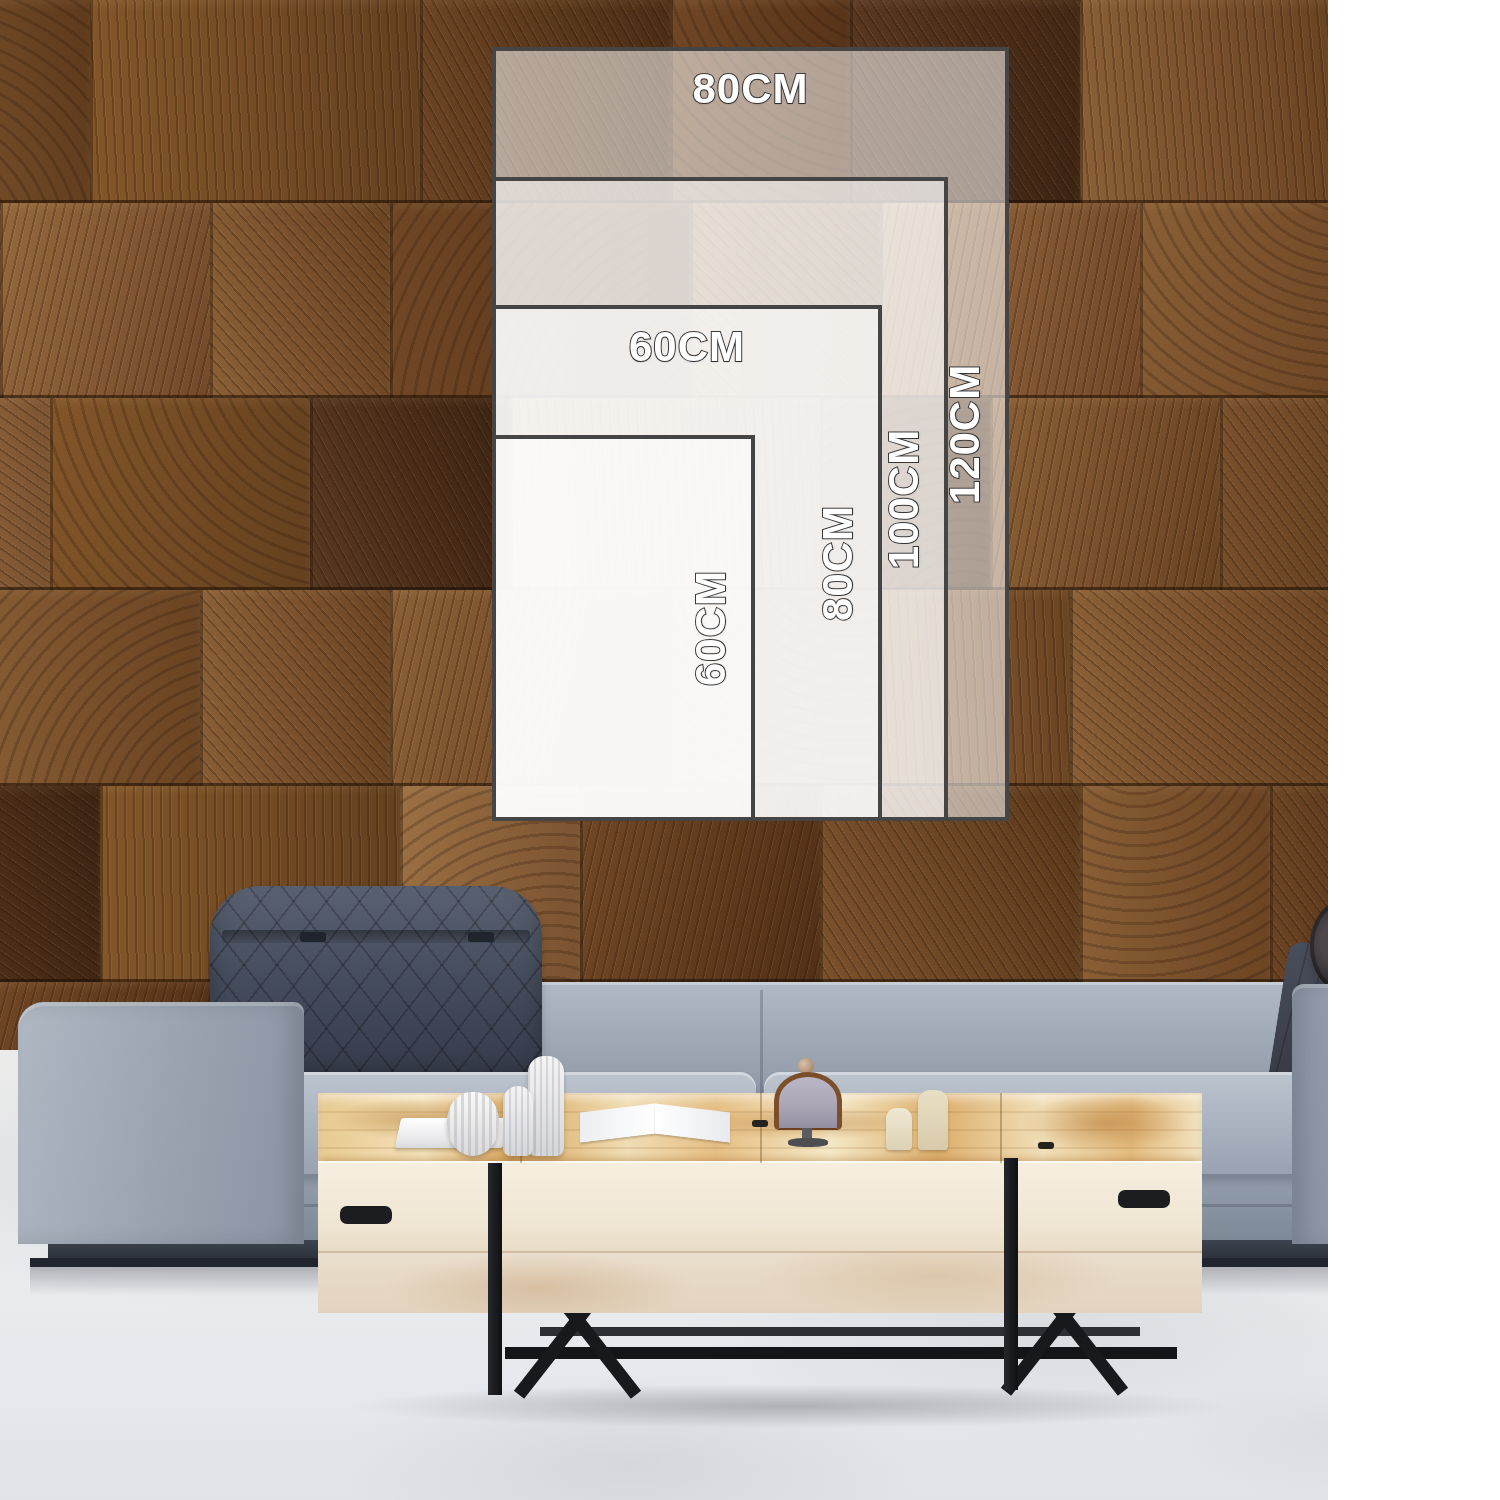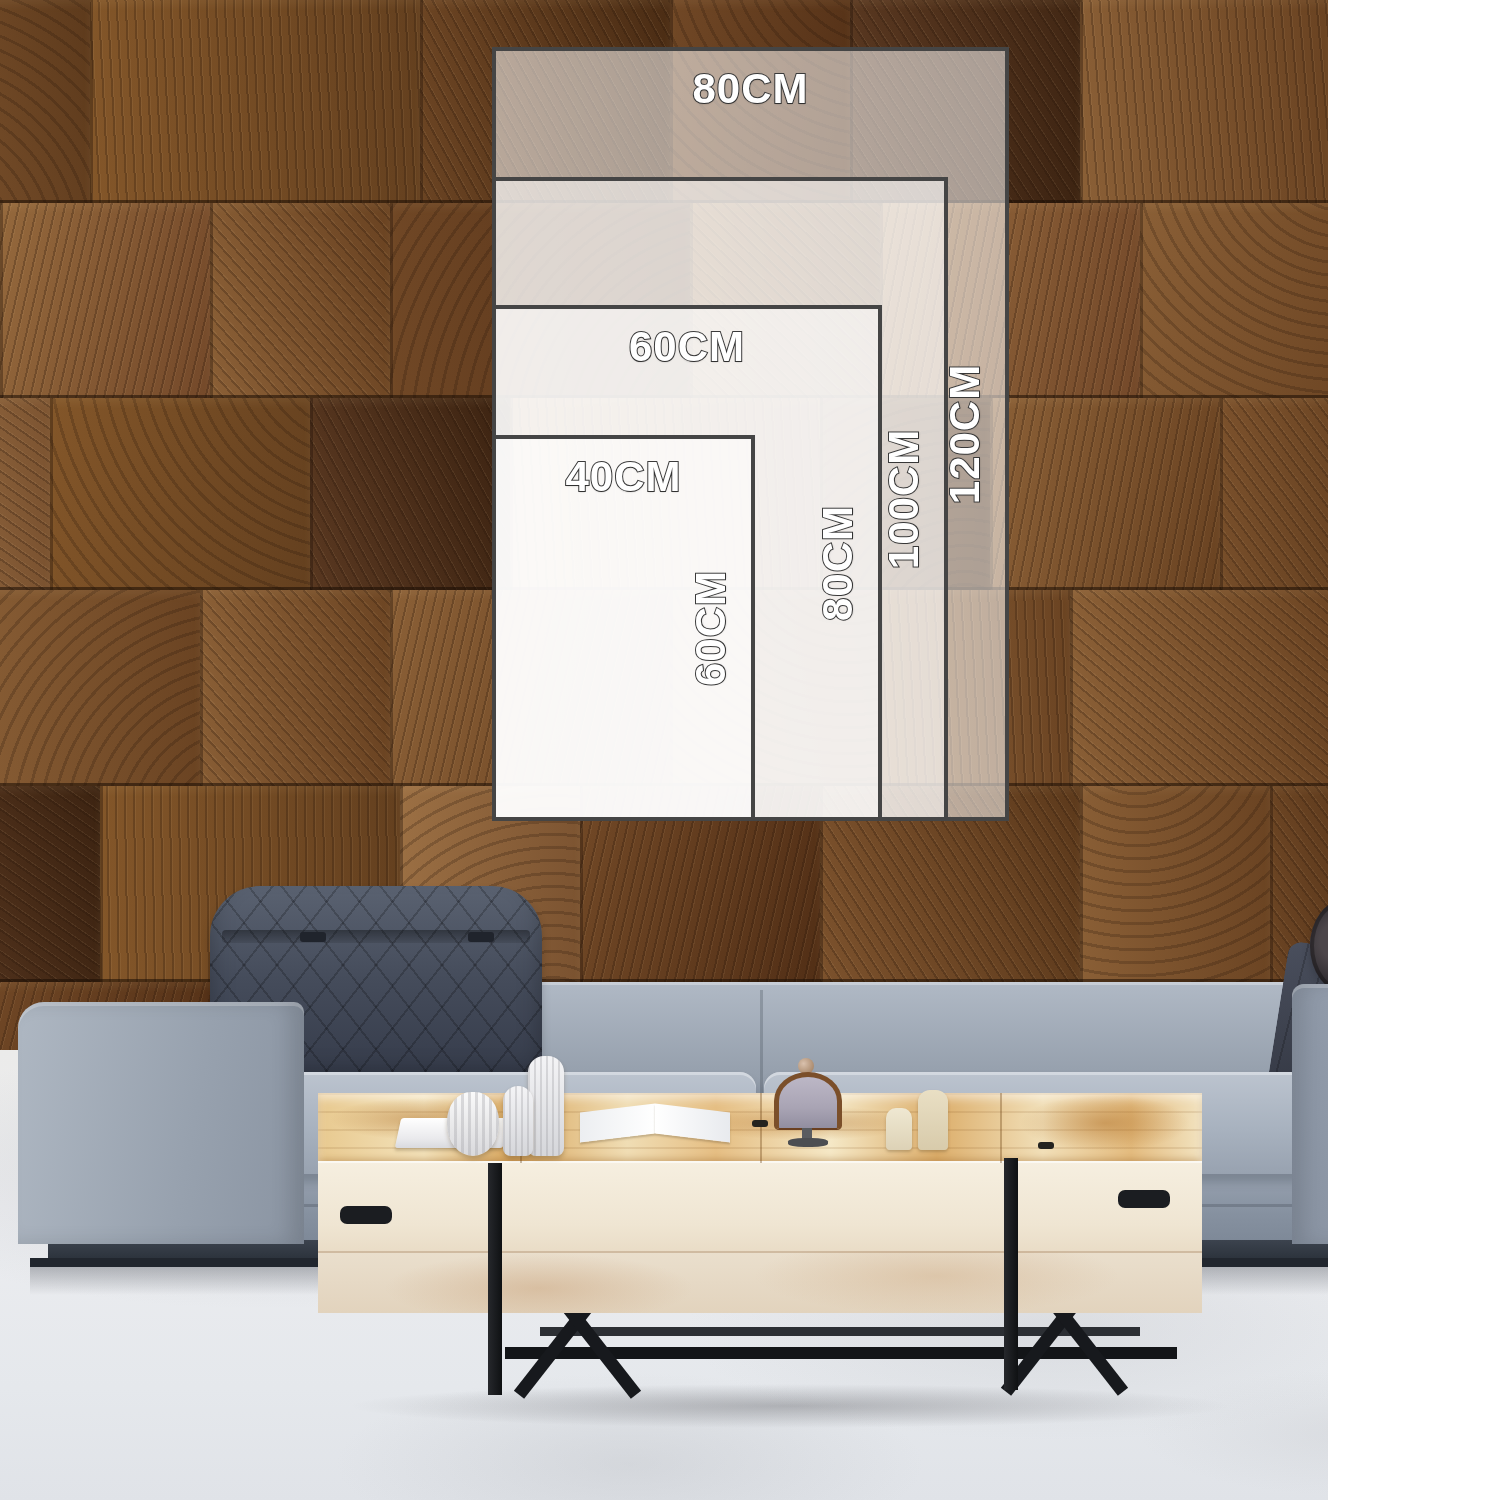--- a/index.html
+++ b/index.html
@@ -232,21 +232,20 @@
       <span class="size-text">100CM</span>
     </div>
   </div>
   <div class="size-rect r2">
     <div class="size-top size-text">60CM</div>
     <div class="size-side">
       <span class="size-text">80CM</span>
     </div>
   </div>
   <div class="size-rect r3">
-    <div class="size-top size-text">40CM</div>
     <div class="size-side">
       <span class="size-text">60CM</span>
     </div>
   </div>
 
   <div class="abs sofa-shadow"></div>
   <div class="abs sofa-back"></div>
   <div class="abs back-seam"></div>
   <div class="abs headrest-left"></div>
   <div class="abs headrest-fold"></div>

